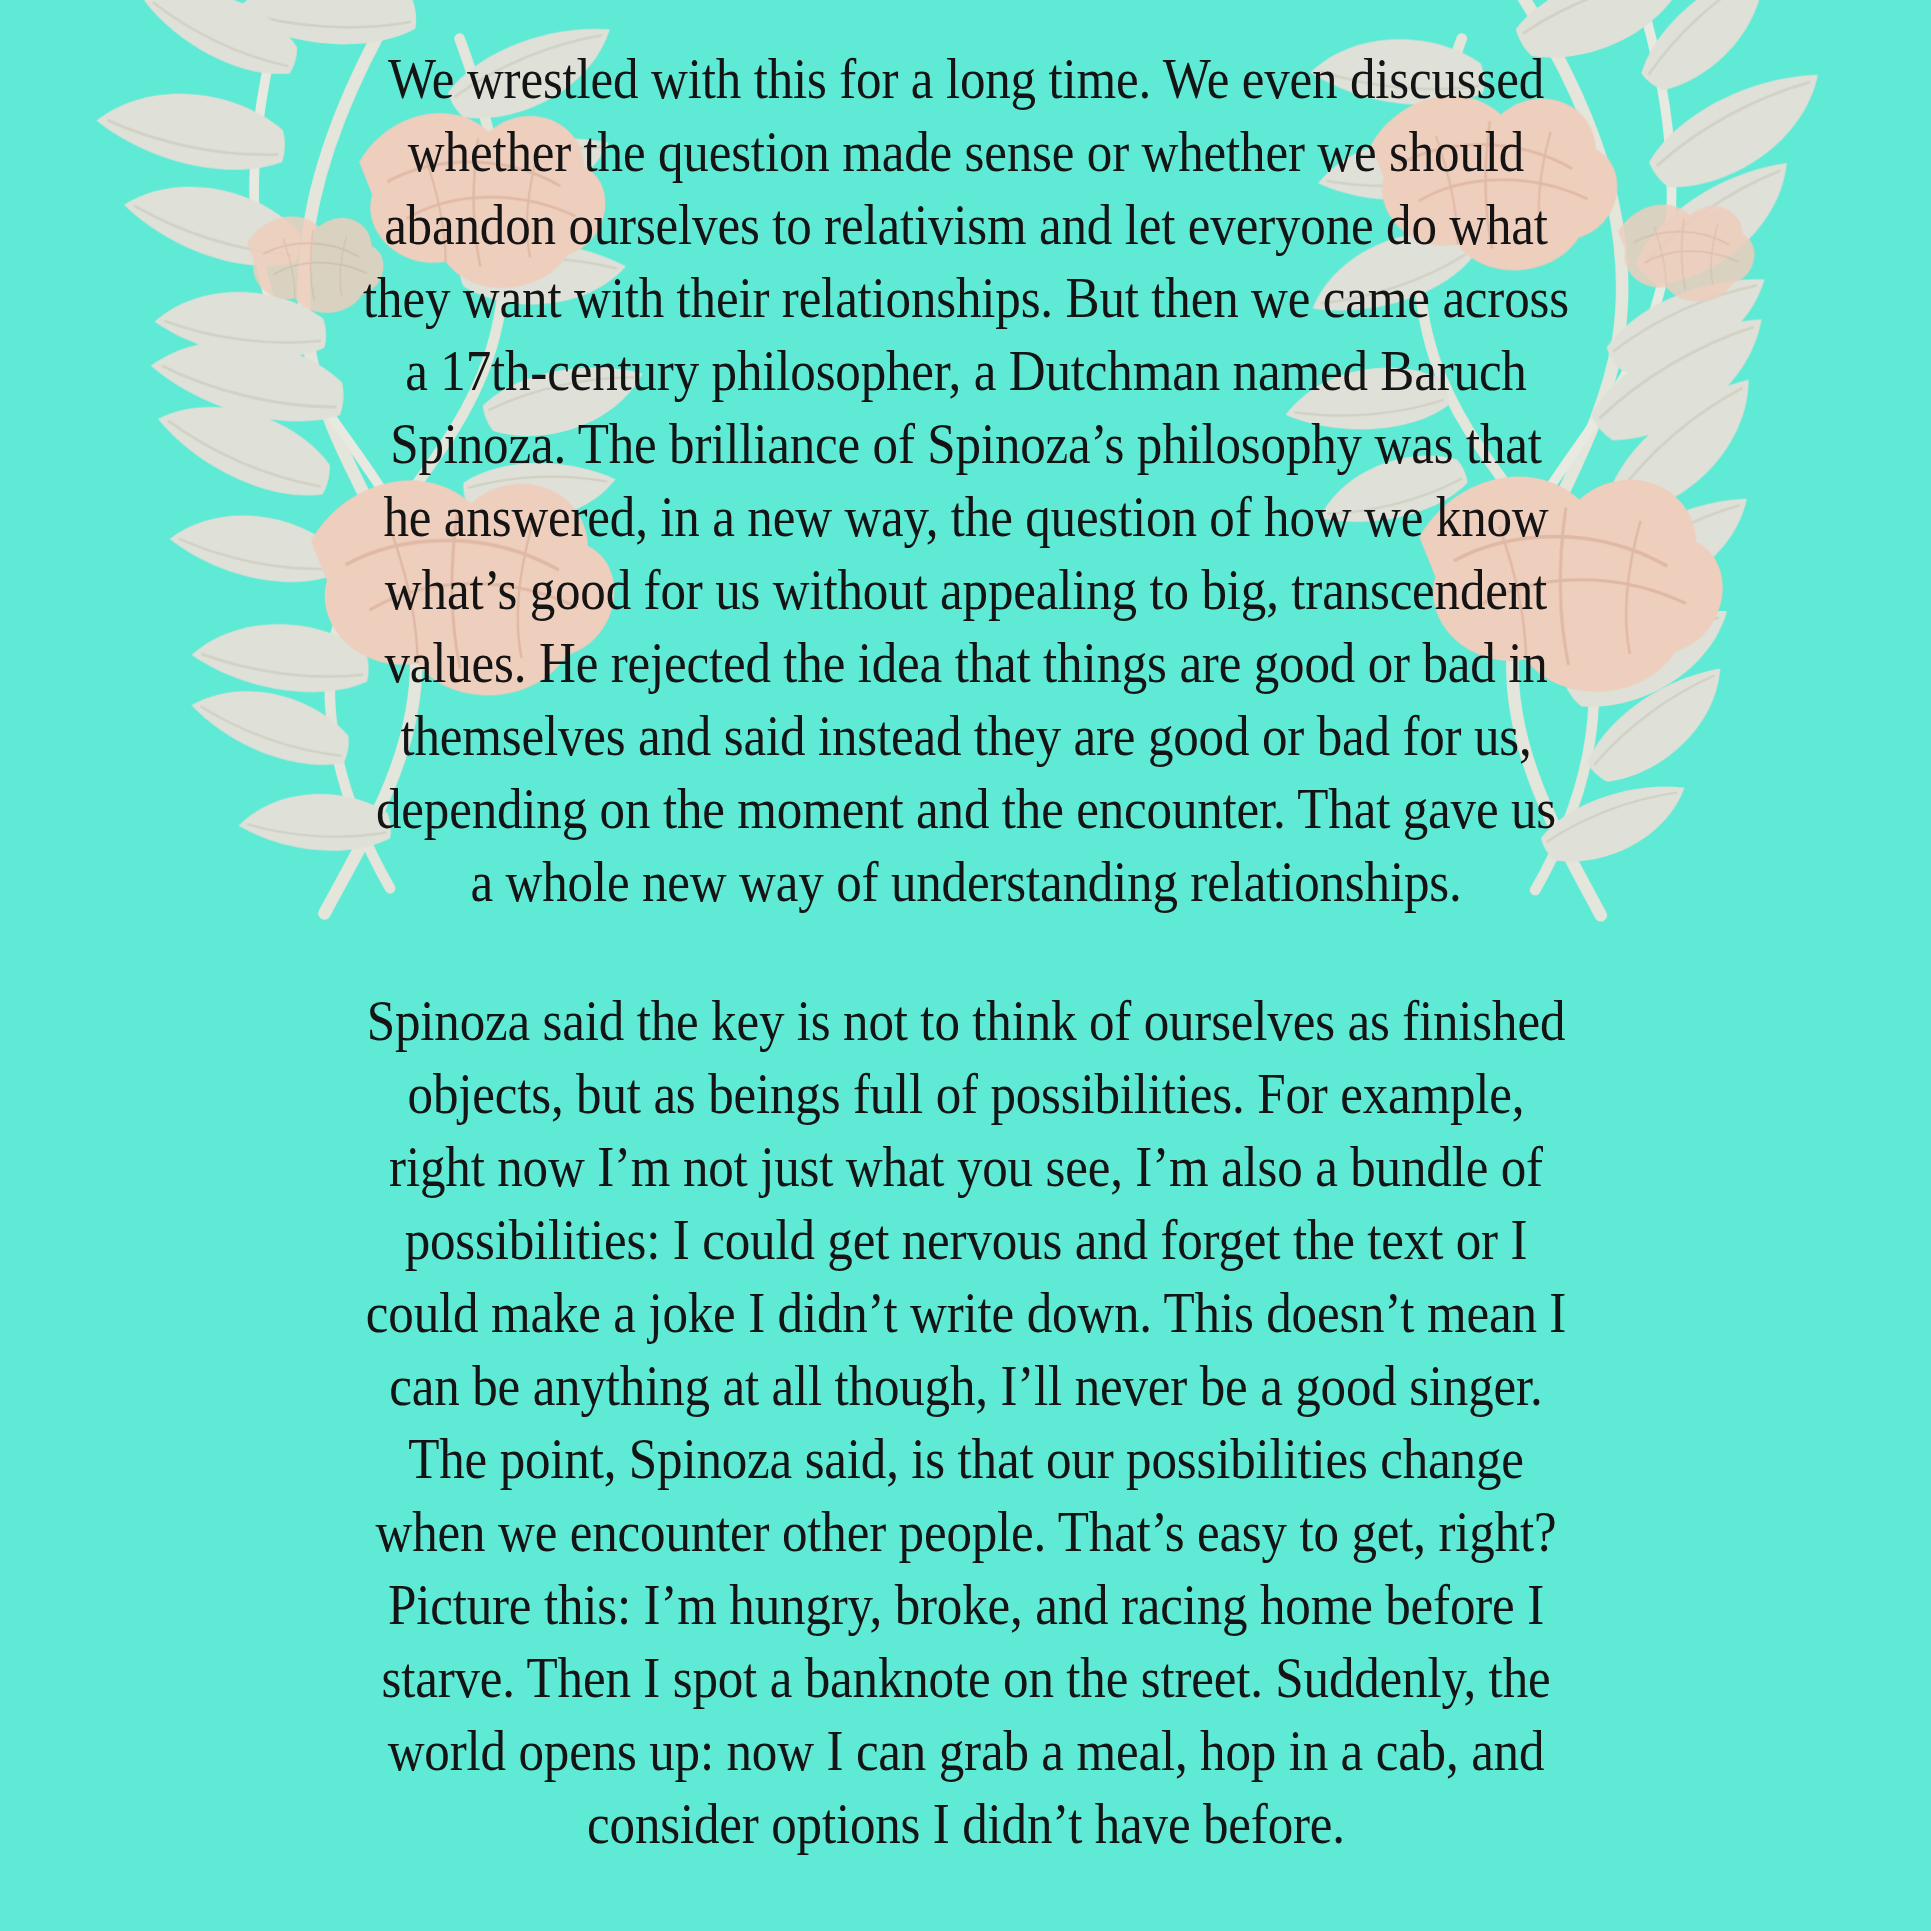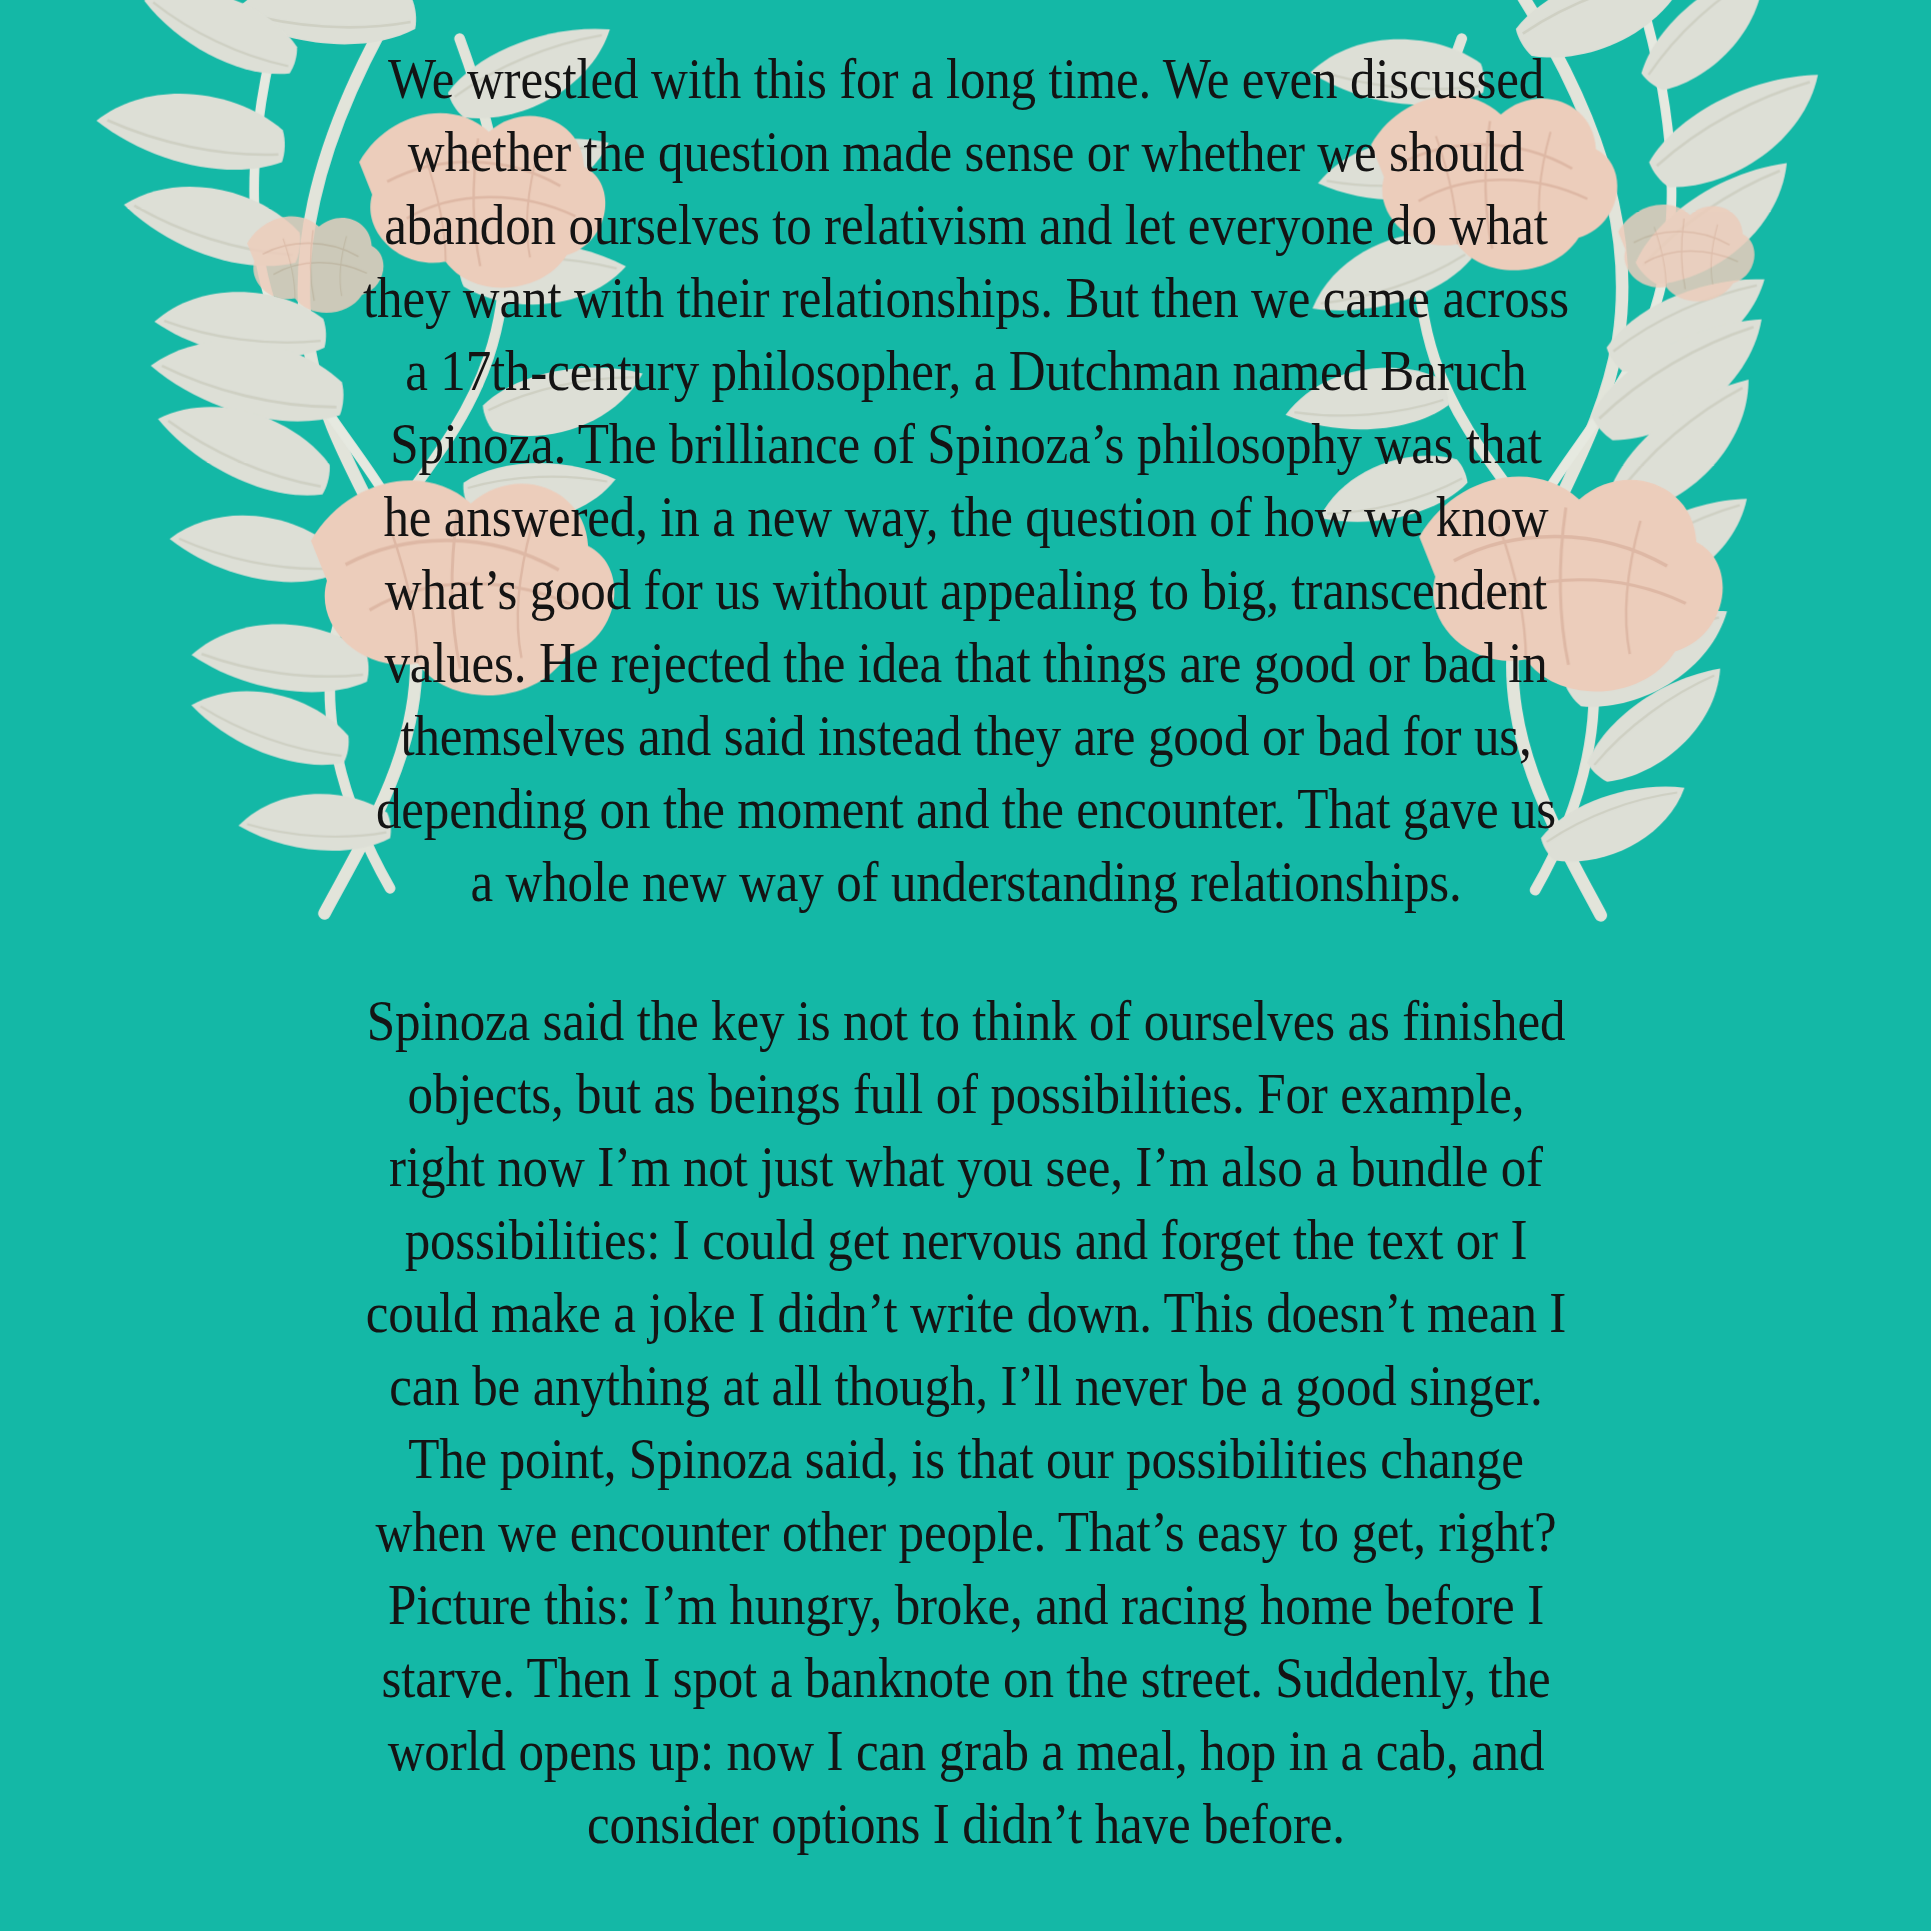--- a/index.html
+++ b/index.html
@@ -4,21 +4,21 @@
 <style>
   html, body {
     margin: 0;
     padding: 0;
     background: #ffffff;
   }
   .page {
     position: relative;
     width: 1931px;
     height: 1931px;
-    background: #14b8a6;
+    background: #5eead4;
     overflow: hidden;
     font-family: "Liberation Serif", "DejaVu Serif", serif;
   }
 
   
   .decor {
     position: absolute;
     inset: 0;
     pointer-events: none;
     z-index: 0;

